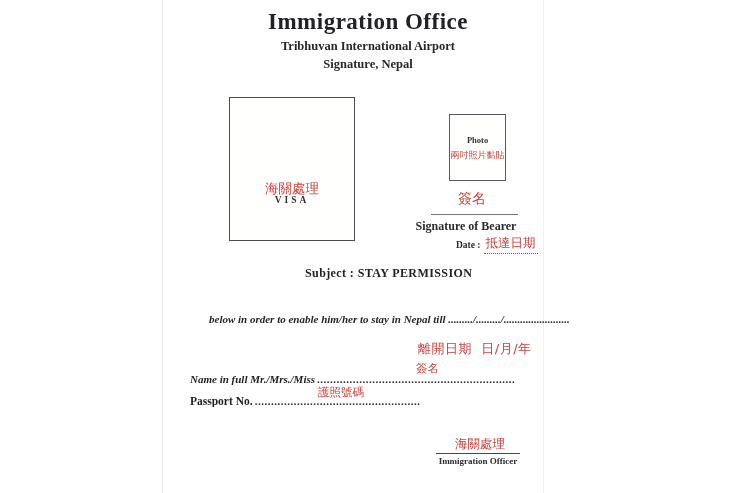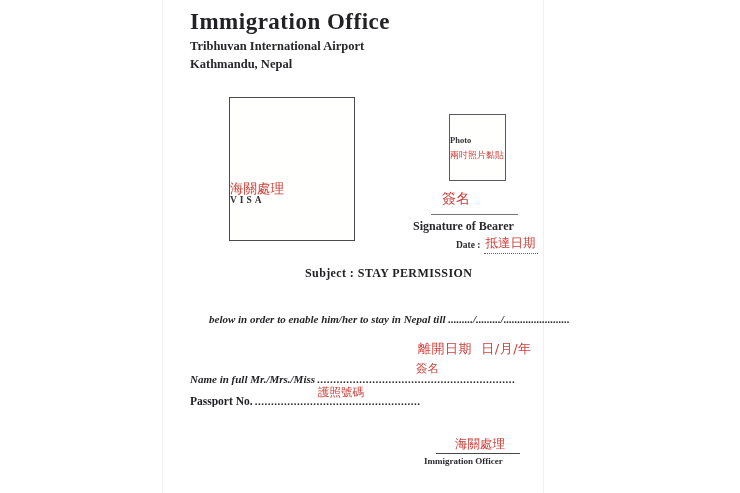--- a/index.html
+++ b/index.html
@@ -2,21 +2,21 @@
 <html><head>
 <meta charset="utf-8">
 <style>
   html,body{margin:0;padding:0;background:#ffffff;}
   .screen{
     position:relative;width:740px;height:493px;background:#ffffff;overflow:hidden;
     font-family:"Liberation Serif",serif;color:#1f1f23;
   }
   .abs{position:absolute;}
   .red{color:#cc3f39;font-family:"DejaVu Sans","Liberation Sans",sans-serif;}
-  .center{text-align:left;}
+  .center{text-align:center;}
 
   .paper-edge{width:1px;top:0;height:493px;background:#f0f0ec;}
 
   .doc-title{left:190px;width:356px;top:8px;font-size:23px;line-height:28px;font-weight:bold;letter-spacing:.5px;color:#222226;}
   .doc-sub1{left:190px;width:356px;top:39px;font-size:12.5px;line-height:14px;font-weight:bold;color:#28282c;}
   .doc-sub2{left:190px;width:356px;top:57px;font-size:12.5px;line-height:14px;font-weight:bold;color:#28282c;}
 
   .visa-box{left:229px;top:97px;width:124px;height:142px;border:1.5px solid #4b4b4e;background:#fffffe;}
   .visa-label{left:0;width:100%;top:64px;font-size:9.5px;letter-spacing:3px;color:#333338;font-weight:bold;margin-top:33px;}
   .visa-annot{left:0;width:100%;top:82px;font-size:13.5px;}
@@ -58,21 +58,21 @@
 </head>
 <body>
 
 <div class="screen">
 
   <div class="abs paper-edge" style="left:162px;"></div>
   <div class="abs paper-edge" style="left:543px;"></div>
 
   <div class="abs doc-title center">Immigration Office</div>
   <div class="abs doc-sub1 center">Tribhuvan International Airport</div>
-  <div class="abs doc-sub2 center">Kathmandu, Nepal</div>
+  <div class="abs doc-sub2 center">Signature, Nepal</div>
 
   <div class="abs visa-box">
     <div class="abs visa-label center">VISA</div>
     <div class="abs visa-annot red center">海關處理</div>
   </div>
 
   <div class="abs photo-box">
     <div class="abs photo-label center">Photo</div>
     <div class="abs photo-annot red center">兩吋照片黏貼</div>
   </div>

